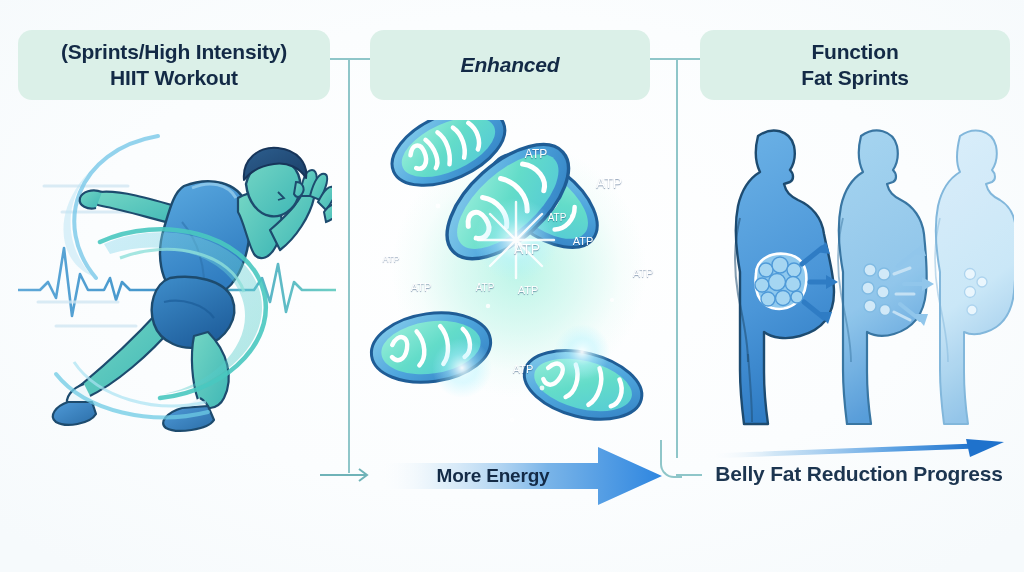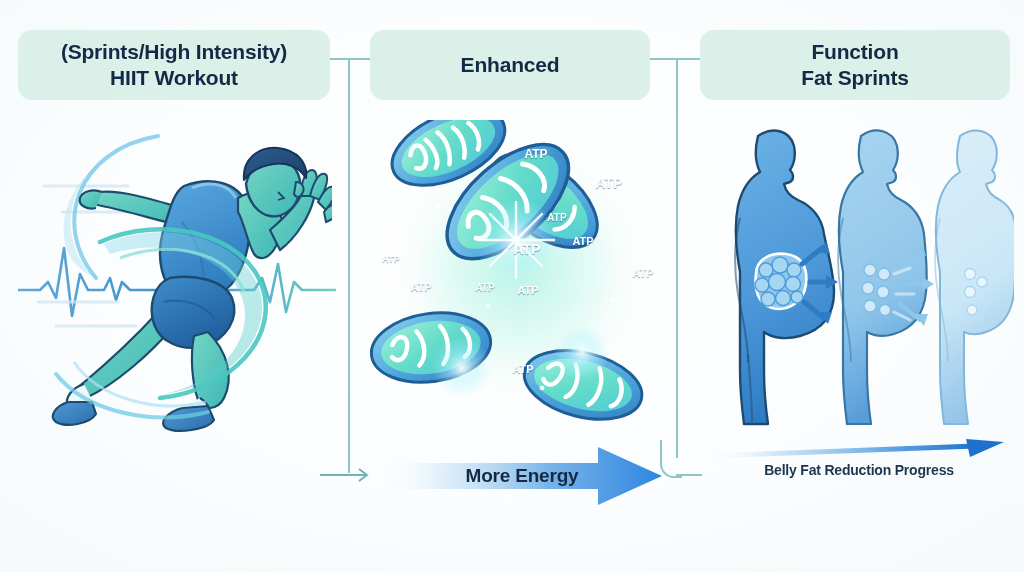--- a/index.html
+++ b/index.html
@@ -18,21 +18,21 @@
   .pill{
     position:absolute;top:30px;height:70px;
     background:#dbf0e8;border-radius:14px;
     display:flex;align-items:center;justify-content:center;
     text-align:center;
     color:#132a46;font-weight:bold;font-size:21px;line-height:1.22;
     letter-spacing:-0.2px;
     padding:0 8px;box-sizing:border-box;
   }
   #pill1{left:18px;width:312px;}
-  #pill2{left:370px;width:280px;}
+  #pill2{left:370px;width:280px;font-style:italic;}
   #pill3{left:700px;width:310px;}
   .pill span{display:block;}
 
   
   .vline{position:absolute;width:2px;background:#8fc6c9;}
   #vline1{left:348px;top:58px;height:415px;}
   #vline2{left:676px;top:58px;height:400px;border-bottom-left-radius:0;}
   .hstub{position:absolute;height:2px;background:#8fc6c9;}
   #stub1{left:318px;top:58px;width:60px;}
   #stub2{left:646px;top:58px;width:60px;}
@@ -49,37 +49,37 @@
   #runner{position:absolute;left:20px;top:6px;width:300px;height:310px;}
 
   
   #panel2{position:absolute;left:366px;top:120px;width:306px;height:312px;}
   #mitoglow{position:absolute;left:0;top:0;width:306px;height:312px;
     background:radial-gradient(ellipse 150px 150px at 50% 48%,
       rgba(170,242,225,.78) 0%, rgba(190,245,232,.50) 42%,
       rgba(222,250,243,.24) 68%, rgba(255,255,255,0) 85%);}
   #mito{position:absolute;left:0;top:0;width:306px;height:312px;}
   .atp{position:absolute;display:flex;align-items:center;justify-content:center;
-    color:#ffffff;font-weight:bold;font-family:"Liberation Sans",sans-serif;
+    color:#ffffff;font-weight:normal;font-family:"Liberation Sans",sans-serif;
     text-shadow:0 1px 1px rgba(0,40,90,.45);}
 
   
   #panel3{position:absolute;left:694px;top:122px;width:320px;height:310px;}
   #bodies{position:absolute;left:0;top:0;width:320px;height:310px;}
 
   
   #energyArrow{position:absolute;left:376px;top:447px;width:286px;height:58px;}
-  #energyLabel{position:absolute;left:397px;top:447px;width:250px;height:58px;
+  #energyLabel{position:absolute;left:368px;top:447px;width:250px;height:58px;
     display:flex;align-items:center;justify-content:center;
     color:#132a46;font-weight:bold;font-size:19px;letter-spacing:-0.2px;text-align:right;}
 
   
   #progArrow{position:absolute;left:708px;top:438px;width:300px;height:26px;}
   #progLabel{position:absolute;left:700px;top:462px;width:318px;
-    text-align:center;color:#1c3550;font-weight:bold;font-size:14px;letter-spacing:-0.2px;}
+    text-align:center;color:#1c3550;font-weight:bold;font-size:21px;letter-spacing:-0.2px;}
 
   
   #brand{position:absolute;left:0;top:532px;width:1024px;text-align:center;
     color:#2f86d8;font-weight:bold;font-size:23px;letter-spacing:-0.2px;}
 </style>
 </head>
 <body>
 
 <div id="stage">
 

